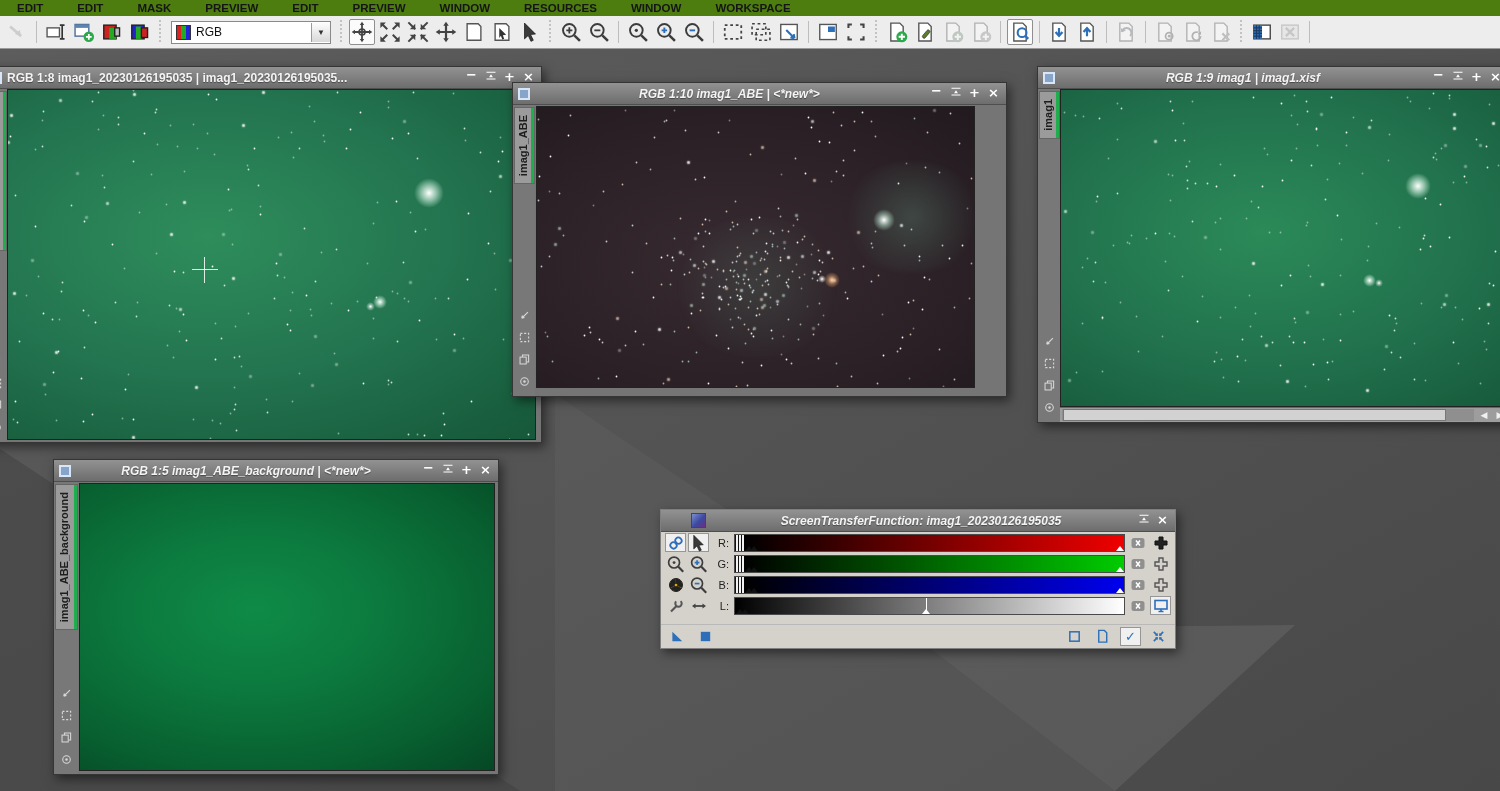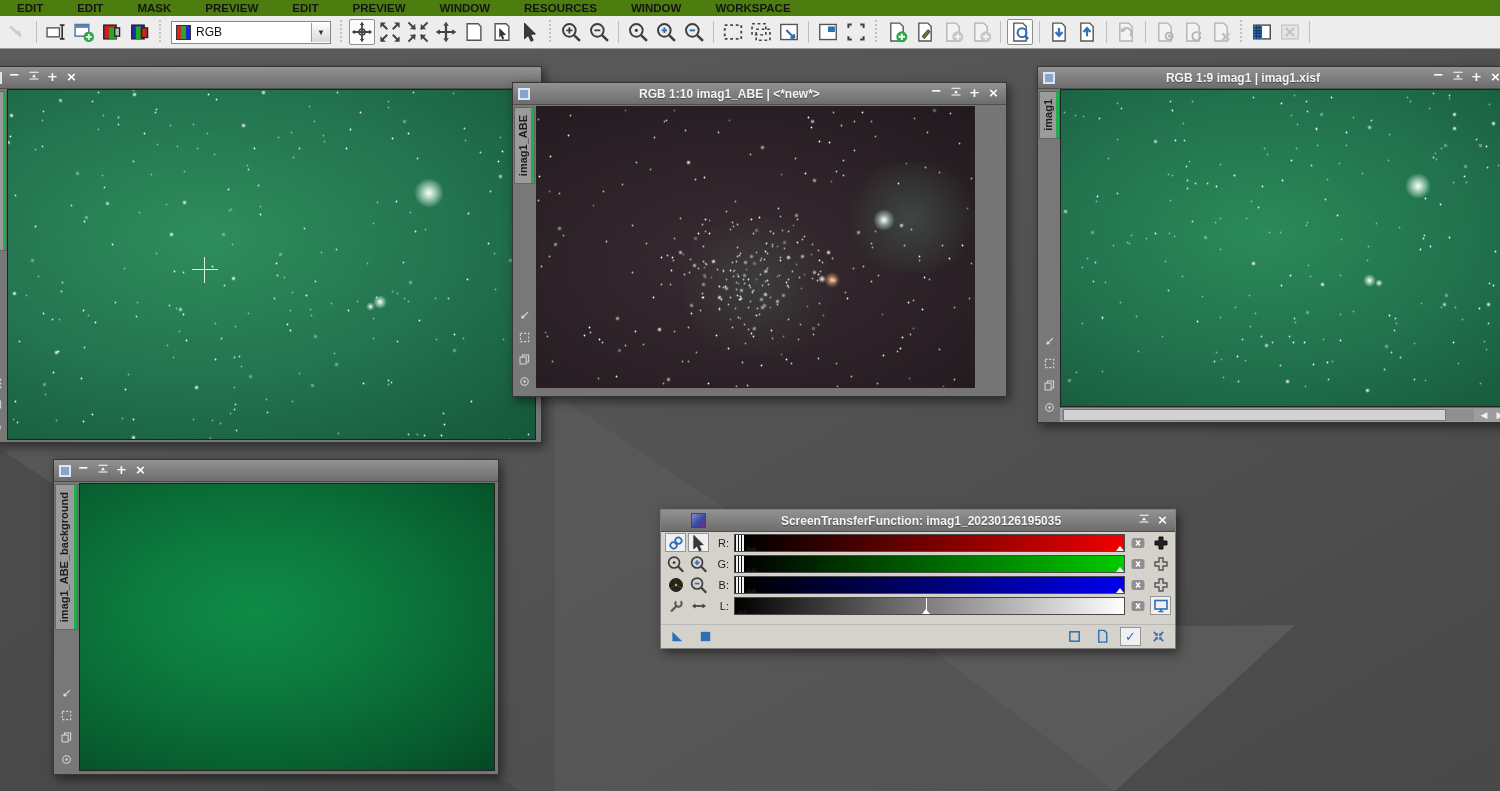--- a/index.html
+++ b/index.html
@@ -30,21 +30,21 @@
   .facet1{background:#666;opacity:.55;clip-path:polygon(905px 580px,1295px 576px,1115px 742px);}
   .facet2{background:#3f3f3f;opacity:.5;clip-path:polygon(0px 400px,520px 742px,0px 742px);}
   .facet3{background:#5f5f5f;opacity:.45;clip-path:polygon(555px 345px,905px 580px,1115px 742px,555px 742px);}
   
   .win{position:absolute;background:#787878;border:1px solid #353535;display:flex;flex-direction:column;
     box-shadow:3px 4px 10px rgba(0,0,0,.5);}
   .tbar{height:21px;display:flex;align-items:center;padding:0 5px;gap:5px;
     background:linear-gradient(#929292,#6d6d6d);border-bottom:1px solid #4e4e4e;flex:0 0 auto;}
   .ttl{flex:1;font:bold 12px "Liberation Sans",sans-serif;color:#f4f4f4;
     text-shadow:0 1px 1px rgba(0,0,0,.4);white-space:nowrap;overflow:hidden;}
-  .ttl.center{text-align:center;}
+  .ttl.center{text-align:center;font-style:italic;}
   .wicon{width:12px;height:12px;box-sizing:border-box;background:#87a5c9;border:2px solid #d9e6f7;flex:0 0 auto;}
   .ctrl{width:15px;height:15px;color:#fff;font:bold 13px/14px "DejaVu Sans",sans-serif;
     text-align:center;cursor:pointer;flex:0 0 auto;}
   .wbody{flex:1;display:flex;min-height:0;}
   .side{width:22px;flex:0 0 auto;display:flex;flex-direction:column;position:relative;}
   .tabwrap{position:relative;margin:2px 0 0 1px;background:#9b9b9b;border:1px solid #666;box-sizing:border-box;}
   .tabwrap .vt{display:block;writing-mode:vertical-rl;transform:rotate(180deg);
     font:bold 11px "Liberation Sans",sans-serif;color:#1e1e1e;padding:7px 2px 7px 5px;white-space:nowrap;}
   .tabwrap .strip{position:absolute;right:0;top:0;bottom:0;width:3px;background:#1fae4d;}
   .mini{margin-top:auto;display:flex;flex-direction:column;align-items:center;gap:4px;padding:4px 0 5px;}
@@ -351,20 +351,21 @@
 
 <div id="workspace">
   <div class="facet facet3"></div>
   <div class="facet facet2"></div>
   <div class="facet facet1"></div>
 </div>
 
 <div class="win" id="w1" style="left:-16px;top:66px;width:556px;height:375px;z-index:10;">
   <div class="tbar">
     <span class="wicon"></span>
+    <span class="ttl">RGB 1:8 imag1_20230126195035 | imag1_20230126195035...</span>
     <span class="ctrls" style="display:flex;gap:4px;">
         <span class="ctrl"><span style="position:relative;top:-2px;">−</span></span>
         <span class="ctrl"><svg xmlns="http://www.w3.org/2000/svg" width="12" height="12" viewBox="0 0 16 16">
             <path d="M2 3 h12 M2 12 h12" stroke="#fff" stroke-width="1.6"></path>
             <path d="M8 5.5 l-2.6 4 h5.2z" fill="#fff"></path>
           </svg></span>
         <span class="ctrl">+</span>
         <span class="ctrl">×</span>
       </span>
   </div>
@@ -503,20 +504,21 @@
         <span class="harrow">◀</span>
         <span class="harrow">▶</span>
       </div>
     </div>
   </div>
 </div>
 
 <div class="win" id="w4" style="left:53px;top:459px;width:444px;height:314px;z-index:12;">
   <div class="tbar">
     <span class="wicon"></span>
+    <span class="ttl center">RGB 1:5 imag1_ABE_background | &lt;*new*&gt;</span>
     <span class="ctrls" style="display:flex;gap:4px;">
         <span class="ctrl"><span style="position:relative;top:-2px;">−</span></span>
         <span class="ctrl"><svg xmlns="http://www.w3.org/2000/svg" width="12" height="12" viewBox="0 0 16 16">
             <path d="M2 3 h12 M2 12 h12" stroke="#fff" stroke-width="1.6"></path>
             <path d="M8 5.5 l-2.6 4 h5.2z" fill="#fff"></path>
           </svg></span>
         <span class="ctrl">+</span>
         <span class="ctrl">×</span>
       </span>
   </div>

